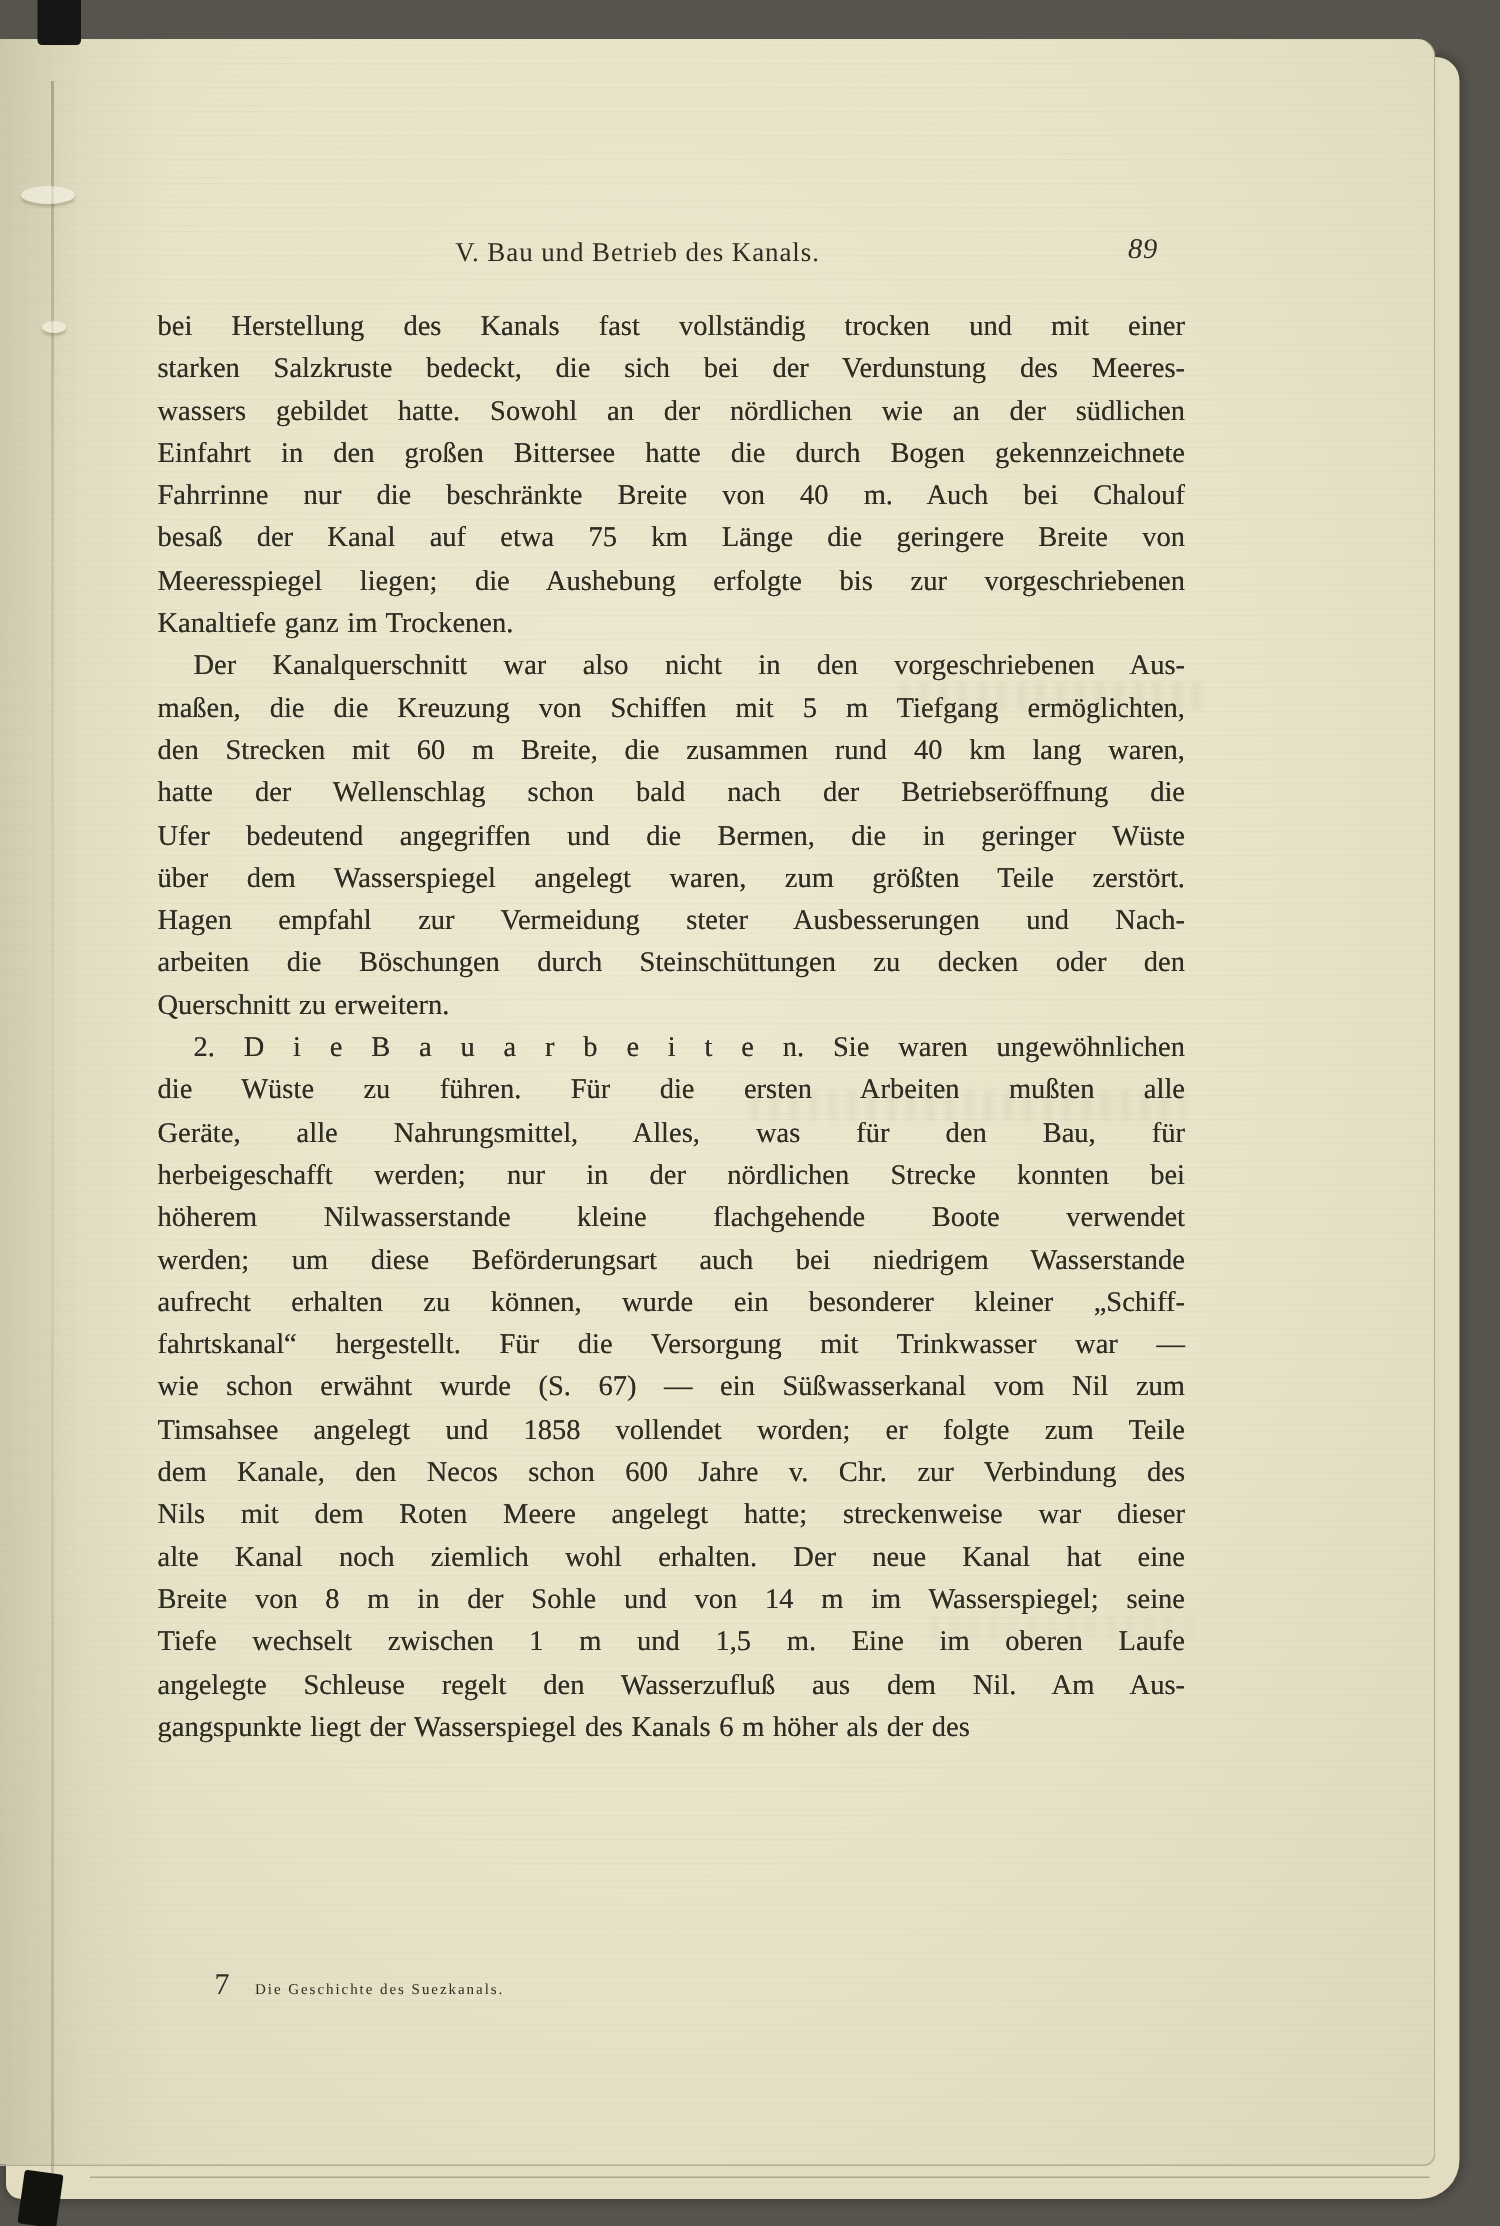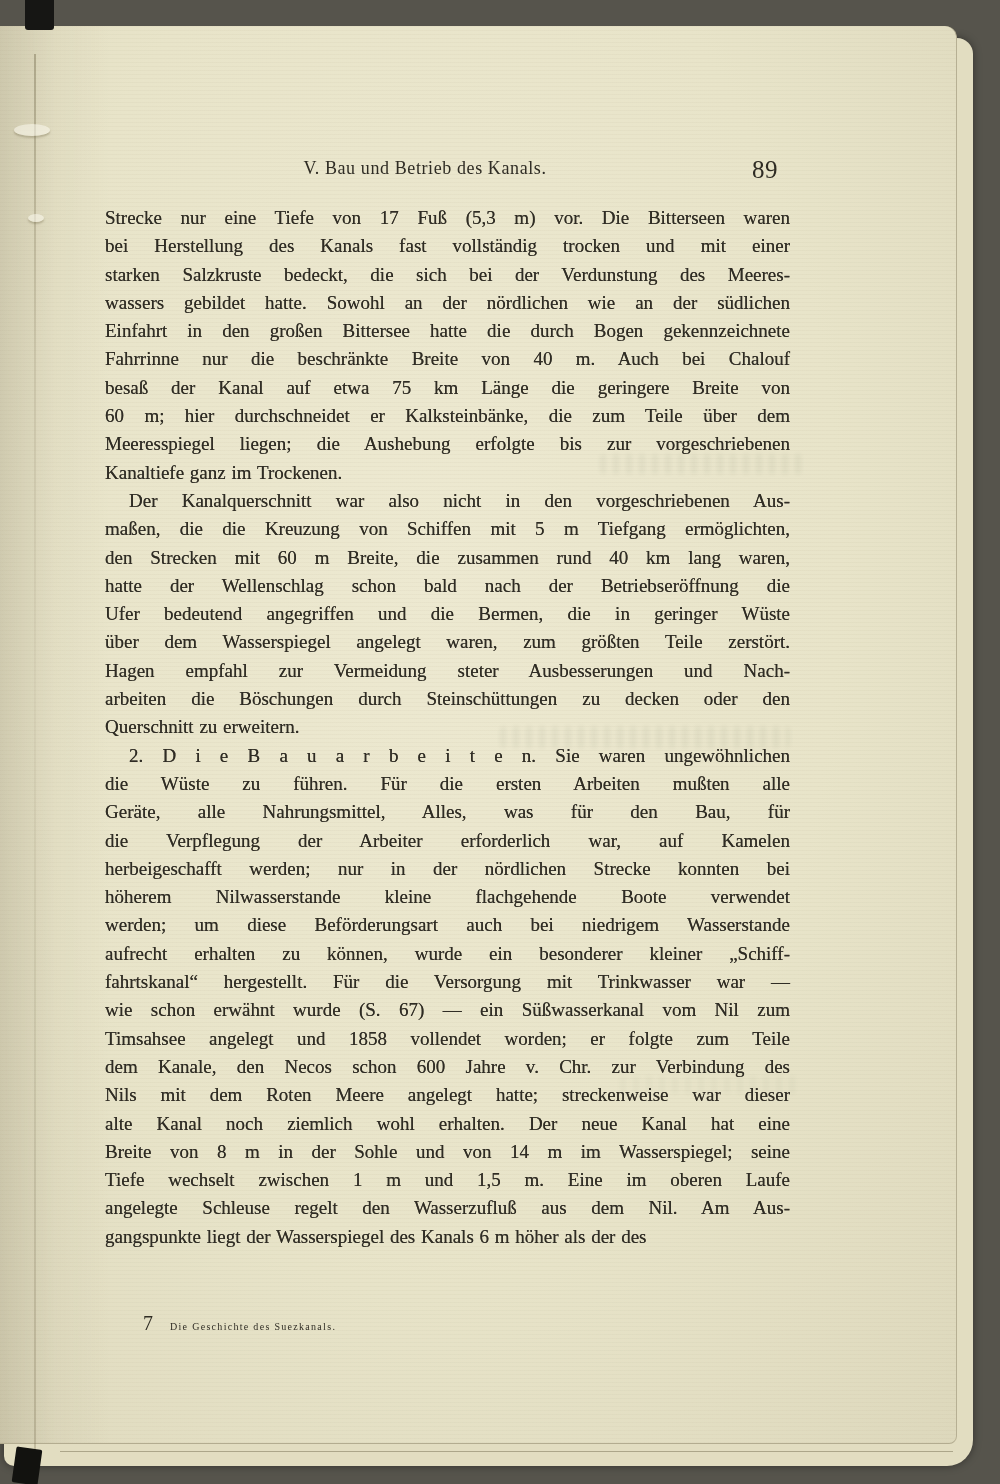--- a/index.html
+++ b/index.html
@@ -91,22 +91,23 @@
 
   .chapter-title {
     position: absolute; left: 105px; top: 132px;
     width: 640px;
     text-align: center;
     font-size: 18px;
     letter-spacing: .6px;
   }
   .page-number {
     position: absolute; left: 752px; top: 130px;
-    font-size: 25px;
+    font-size: 19px;
     letter-spacing: .5px;
+    font-style: italic;
   }
 
   .body-text {
     position: absolute; left: 105px; top: 178px;
     width: 685px;
     font-size: 19px;
     line-height: 28.3px;
     word-spacing: 1px;
     text-shadow: 0 0 .4px rgba(47,44,36,.8);
   }
@@ -137,43 +138,40 @@
     <div class="fold-notch small"></div>
 
     <div class="ghost g1"></div>
     <div class="ghost g2"></div>
     <div class="ghost g3"></div>
 
     <div class="chapter-title ink">V. Bau und Betrieb des Kanals.</div>
     <div class="page-number ink">89</div>
 
     <div class="body-text ink" id="body-text">
-        <div class="line">Strecke nur eine Tiefe von 17 Fuß (5,3 m) vor.  Die Bitterseen waren</div>
         <div class="line">bei Herstellung des Kanals fast vollständig trocken und mit einer</div>
         <div class="line">starken Salzkruste bedeckt, die sich bei der Verdunstung des Meeres-</div>
         <div class="line">wassers gebildet hatte.  Sowohl an der nördlichen wie an der südlichen</div>
         <div class="line">Einfahrt in den großen Bittersee hatte die durch Bogen gekennzeichnete</div>
         <div class="line">Fahrrinne nur die beschränkte Breite von 40 m.  Auch bei Chalouf</div>
         <div class="line">besaß der Kanal auf etwa 75 km Länge die geringere Breite von</div>
-        <div class="line">60 m; hier durchschneidet er Kalksteinbänke, die zum Teile über dem</div>
         <div class="line">Meeresspiegel liegen; die Aushebung erfolgte bis zur vorgeschriebenen</div>
         <div class="line para-end">Kanaltiefe ganz im Trockenen.</div>
         <div class="line indent">Der Kanalquerschnitt war also nicht in den vorgeschriebenen Aus-</div>
         <div class="line">maßen, die die Kreuzung von Schiffen mit 5 m Tiefgang ermöglichten,</div>
         <div class="line">den Strecken mit 60 m Breite, die zusammen rund 40 km lang waren,</div>
         <div class="line">hatte der Wellenschlag schon bald nach der Betriebseröffnung die</div>
         <div class="line">Ufer bedeutend angegriffen und die Bermen, die in geringer Wüste</div>
         <div class="line">über dem Wasserspiegel angelegt waren, zum größten Teile zerstört.</div>
         <div class="line">Hagen empfahl zur Vermeidung steter Ausbesserungen und Nach-</div>
         <div class="line">arbeiten die Böschungen durch Steinschüttungen zu decken oder den</div>
         <div class="line para-end">Querschnitt zu erweitern.</div>
         <div class="line indent">2.  D i e   B a u a r b e i t e n.  Sie waren ungewöhnlichen</div>
         <div class="line">die Wüste zu führen.  Für die ersten Arbeiten mußten alle</div>
         <div class="line">Geräte, alle Nahrungsmittel, Alles, was für den Bau, für</div>
-        <div class="line">die Verpflegung der Arbeiter erforderlich war, auf Kamelen</div>
         <div class="line">herbeigeschafft werden; nur in der nördlichen Strecke konnten bei</div>
         <div class="line">höherem Nilwasserstande kleine flachgehende Boote verwendet</div>
         <div class="line">werden; um diese Beförderungsart auch bei niedrigem Wasserstande</div>
         <div class="line">aufrecht erhalten zu können, wurde ein besonderer kleiner „Schiff-</div>
         <div class="line">fahrtskanal“ hergestellt.  Für die Versorgung mit Trinkwasser war —</div>
         <div class="line">wie schon erwähnt wurde (S. 67) — ein Süßwasserkanal vom Nil zum</div>
         <div class="line">Timsahsee angelegt und 1858 vollendet worden; er folgte zum Teile</div>
         <div class="line">dem Kanale, den Necos schon 600 Jahre v. Chr. zur Verbindung des</div>
         <div class="line">Nils mit dem Roten Meere angelegt hatte; streckenweise war dieser</div>
         <div class="line">alte Kanal noch ziemlich wohl erhalten.  Der neue Kanal hat eine</div>

